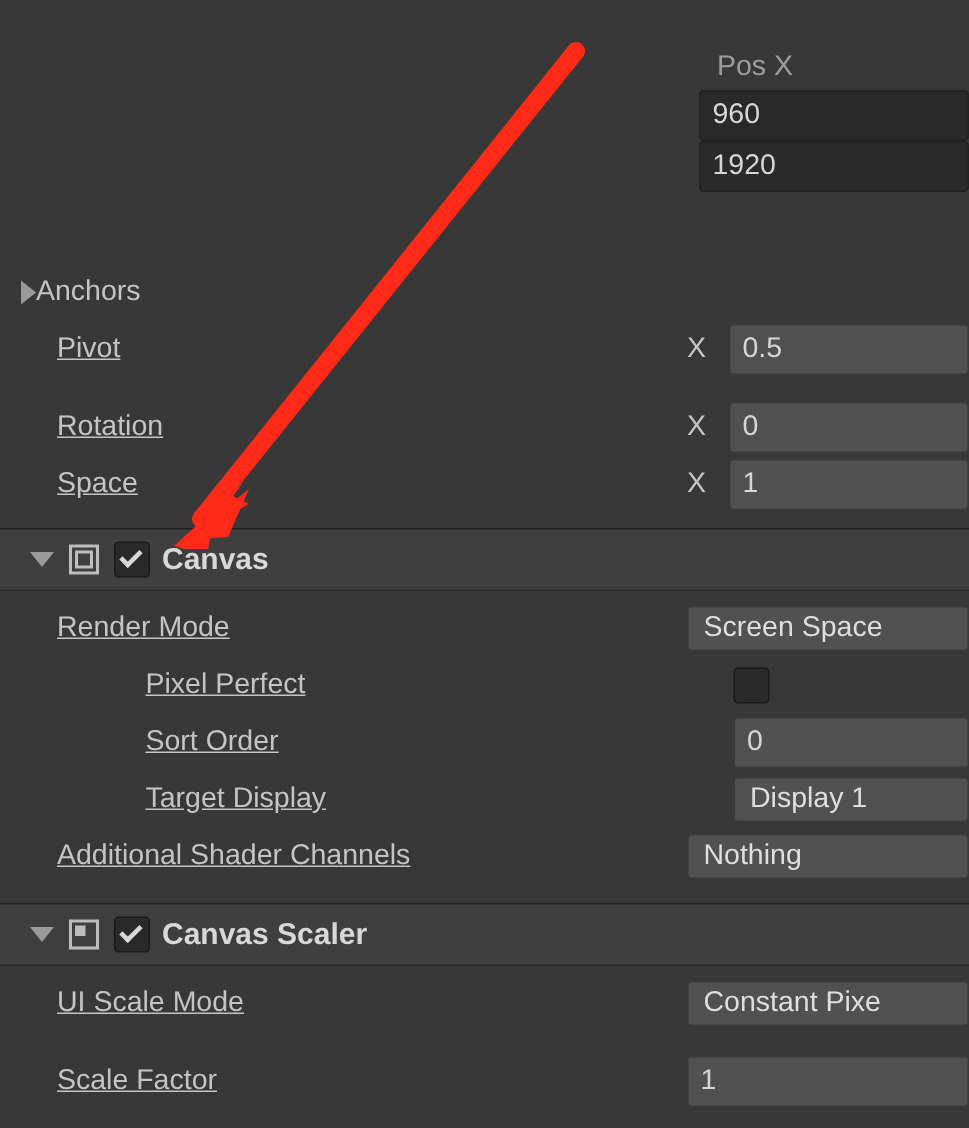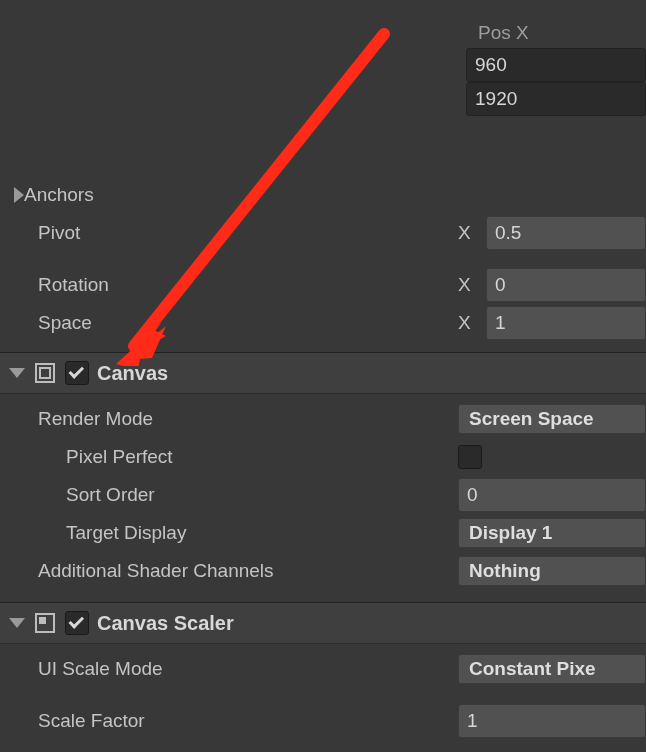--- a/index.html
+++ b/index.html
@@ -12,28 +12,28 @@
     position: relative;
   }
   .panel { padding-top: 6px; }
   .row {
     display: flex;
     align-items: center;
     height: 38px;
     padding-left: 38px;
   }
   .row.indent1 { padding-left: 66px; }
-  .label-col { flex: 0 0 auto; width: 420px; }
-  .row.indent1 .label-col { width: 392px; }
+  .label-col { flex: 0 0 auto; width: 420px; text-decoration: underline; }
+  .row.indent1 .label-col { width: 392px; margin-left: 31px; }
   .val-col { flex: 1; display: flex; align-items: center; gap: 8px; }
   .axis-lbl { color: #c4c4c4; min-width: 20px; }
   .topfields {
     position: absolute;
     right: 0;
-    top: 16px;
+    top: 28px;
     width: 180px;
   }
   .toplabel { color: #9d9d9d; font-size: 19px; margin: 6px 0 4px 0; padding-left: 12px;}
   .field {
     background: #2a2a2a;
     border: 1px solid #222;
     border-radius: 3px;
     height: 34px;
     color: #d6d6d6;
     padding: 0 8px;
@@ -47,30 +47,29 @@
     background: #515151;
     border: 1px solid #3a3a3a;
     border-radius: 3px;
     height: 30px;
     color: #dedede;
     padding: 0 10px;
     display: flex;
     align-items: center;
     font-size: 19px;
     width: 100%;
-    font-weight: bold;
   }
   .section-header {
     display: flex;
     align-items: center;
     height: 42px;
     background: #3f3f3f;
     border-top: 1px solid #222;
     border-bottom: 1px solid #2c2c2c;
-    padding-left: 9px;
+    padding-left: 20px;
     gap: 8px;
   }
   .section-title {
     font-weight: 700;
     color: #d8d8d8;
     font-size: 20px;
   }
   .foldout {
     width: 0; height: 0;
     border-style: solid;

